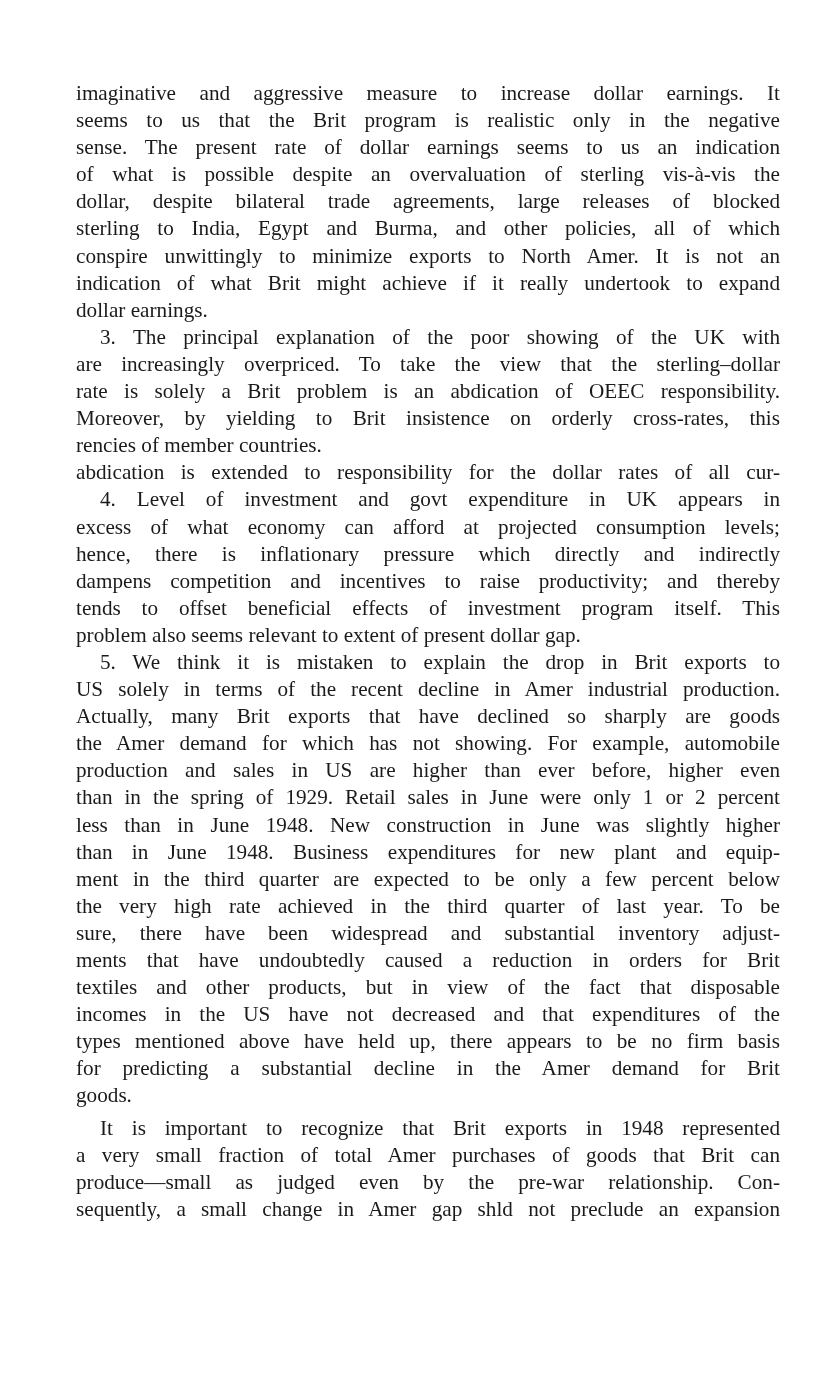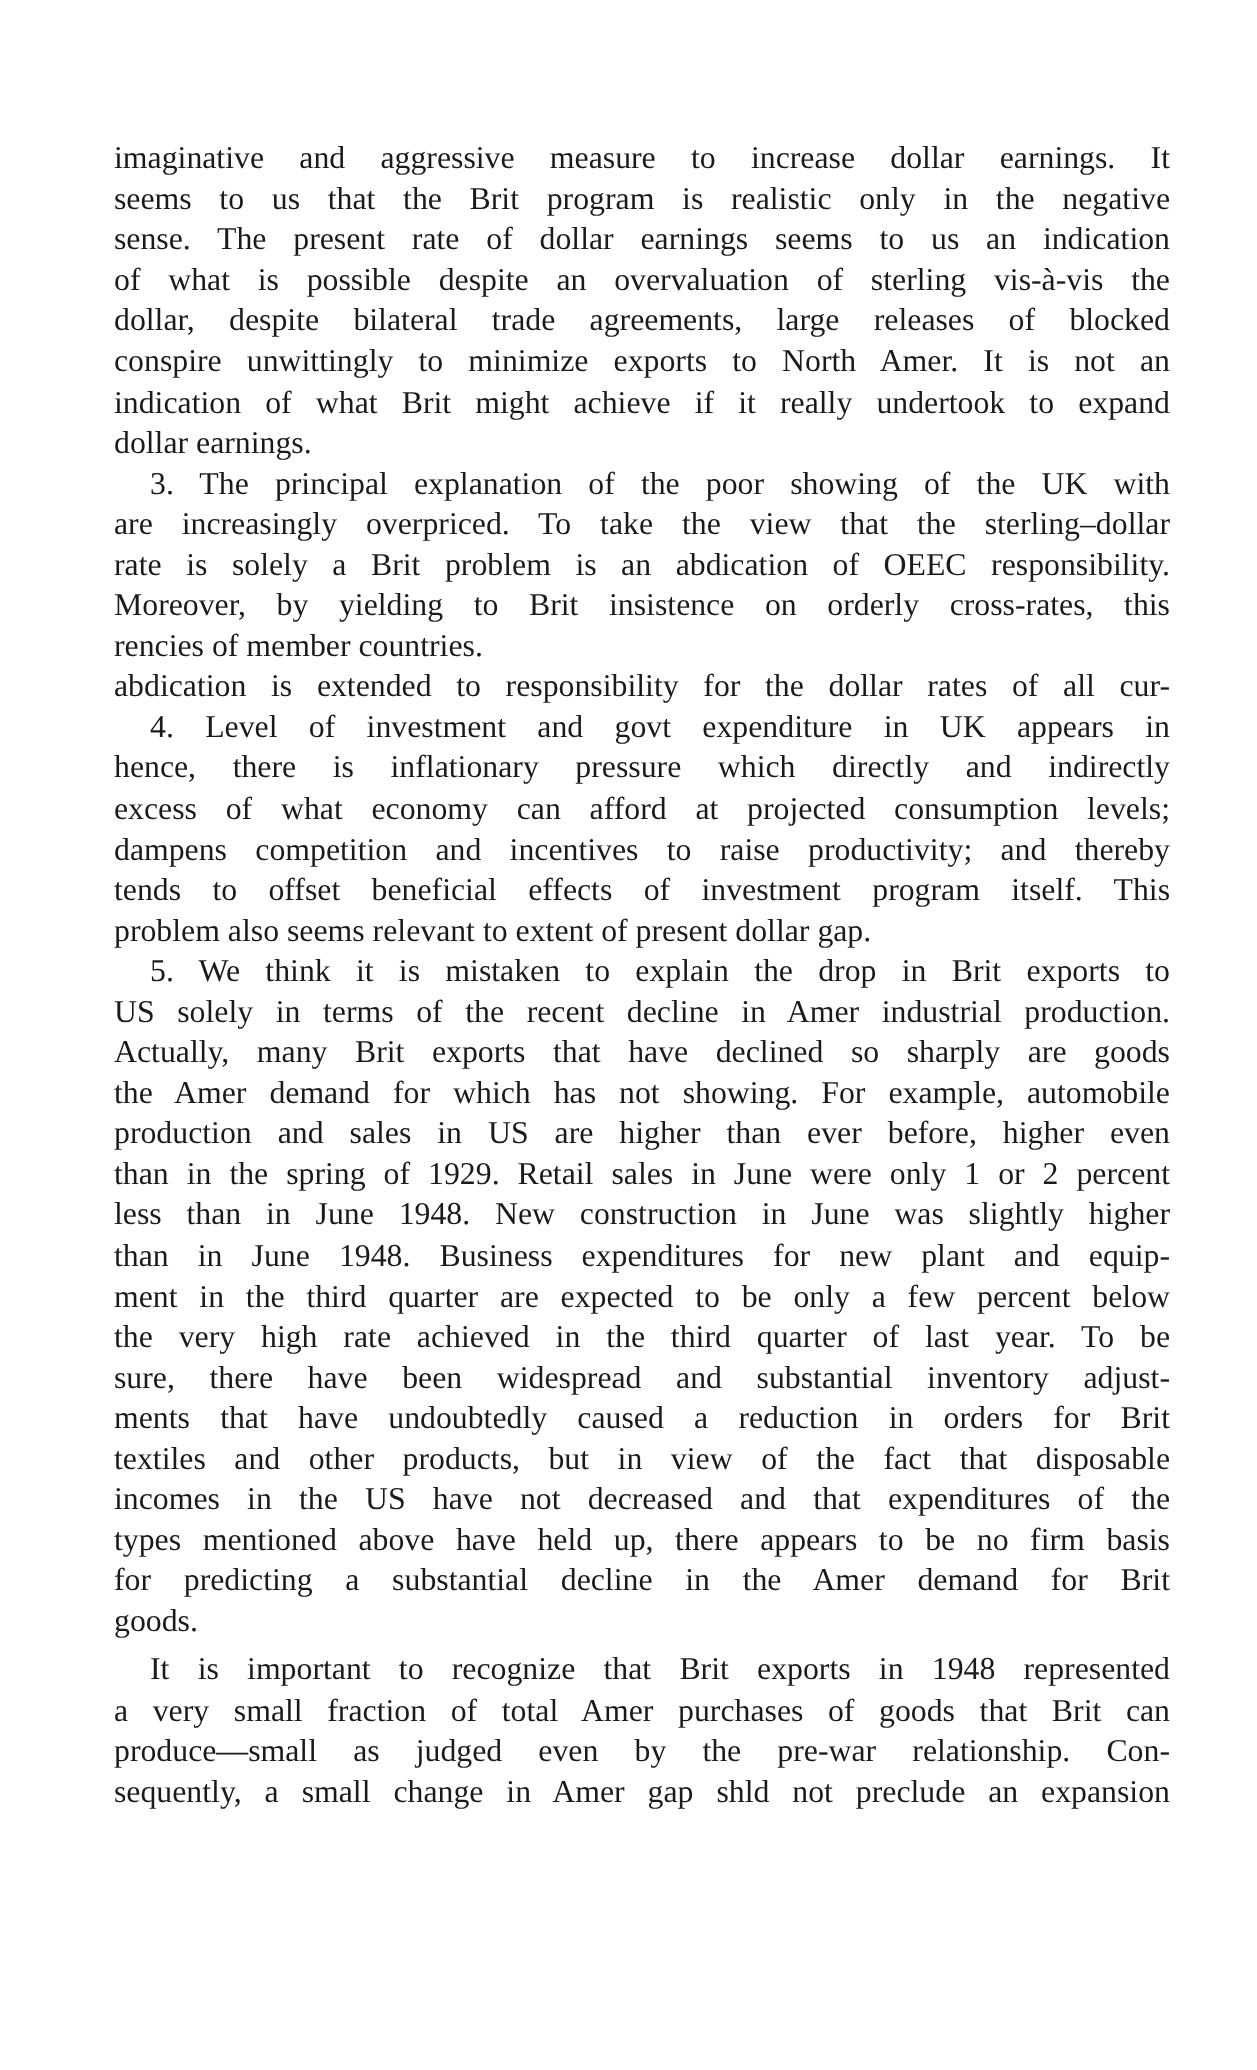--- a/index.html
+++ b/index.html
@@ -34,21 +34,21 @@
     font-variant: small-caps;
     text-transform: uppercase;
   }
   .page-number {
     position: absolute;
     right: 0;
     top: 0;
     font-size: 24px;
   }
   .body-text {
-    margin-top: 22px;
+    margin-top: 10px;
     font-size: 21.2px;
     line-height: 27.1px;
     text-align: justify;
   }
   .line {
     display: block;
     white-space: nowrap;
     text-align-last: justify;
     text-align: justify;
   }
@@ -68,38 +68,39 @@
 <div class="page">
 
   <div class="body-text">
 
     <div class="paragraph">
       <span class="line">imaginative and aggressive measure to increase dollar earnings. It</span>
       <span class="line">seems to us that the Brit program is realistic only in the negative</span>
       <span class="line">sense. The present rate of dollar earnings seems to us an indication</span>
       <span class="line">of what is possible despite an overvaluation of sterling vis-à-vis the</span>
       <span class="line">dollar, despite bilateral trade agreements, large releases of blocked</span>
+      <span class="line">sterling to India, Egypt and Burma, and other policies, all of which</span>
       <span class="line">conspire unwittingly to minimize exports to North Amer. It is not an</span>
       <span class="line">indication of what Brit might achieve if it really undertook to expand</span>
       <span class="line last">dollar earnings.</span>
     </div>
 
     <div class="paragraph">
       <span class="line indent">3. The principal explanation of the poor showing of the UK with</span>
       <span class="line">are increasingly overpriced. To take the view that the sterling–dollar</span>
       <span class="line">rate is solely a Brit problem is an abdication of OEEC responsibility.</span>
       <span class="line">Moreover, by yielding to Brit insistence on orderly cross-rates, this</span>
       <span class="line last">rencies of member countries.</span>
       <span class="line">abdication is extended to responsibility for the dollar rates of all cur-</span>
     </div>
 
     <div class="paragraph">
       <span class="line indent">4. Level of investment and govt expenditure in UK appears in</span>
+      <span class="line">excess of what economy can afford at projected consumption levels;</span>
       <span class="line">hence, there is inflationary pressure which directly and indirectly</span>
-      <span class="line">excess of what economy can afford at projected consumption levels;</span>
       <span class="line">dampens competition and incentives to raise productivity; and thereby</span>
       <span class="line">tends to offset beneficial effects of investment program itself. This</span>
       <span class="line last">problem also seems relevant to extent of present dollar gap.</span>
     </div>
 
     <div class="paragraph">
       <span class="line indent">5. We think it is mistaken to explain the drop in Brit exports to</span>
       <span class="line">US solely in terms of the recent decline in Amer industrial production.</span>
       <span class="line">Actually, many Brit exports that have declined so sharply are goods</span>
       <span class="line">the Amer demand for which has not showing. For example, automobile</span>

